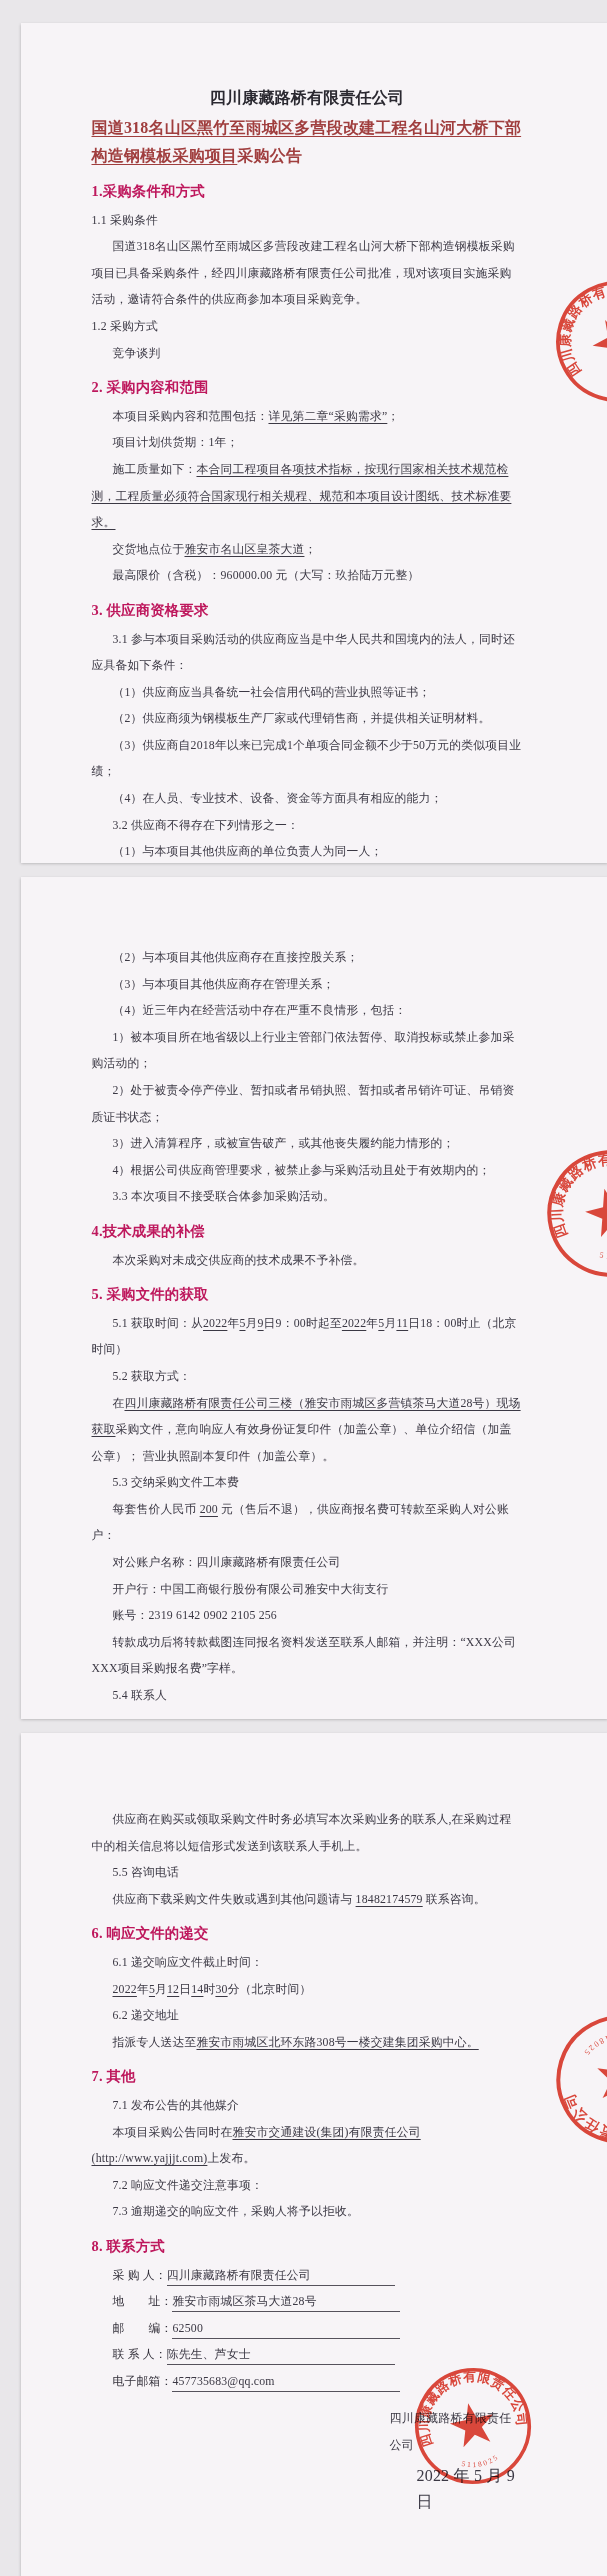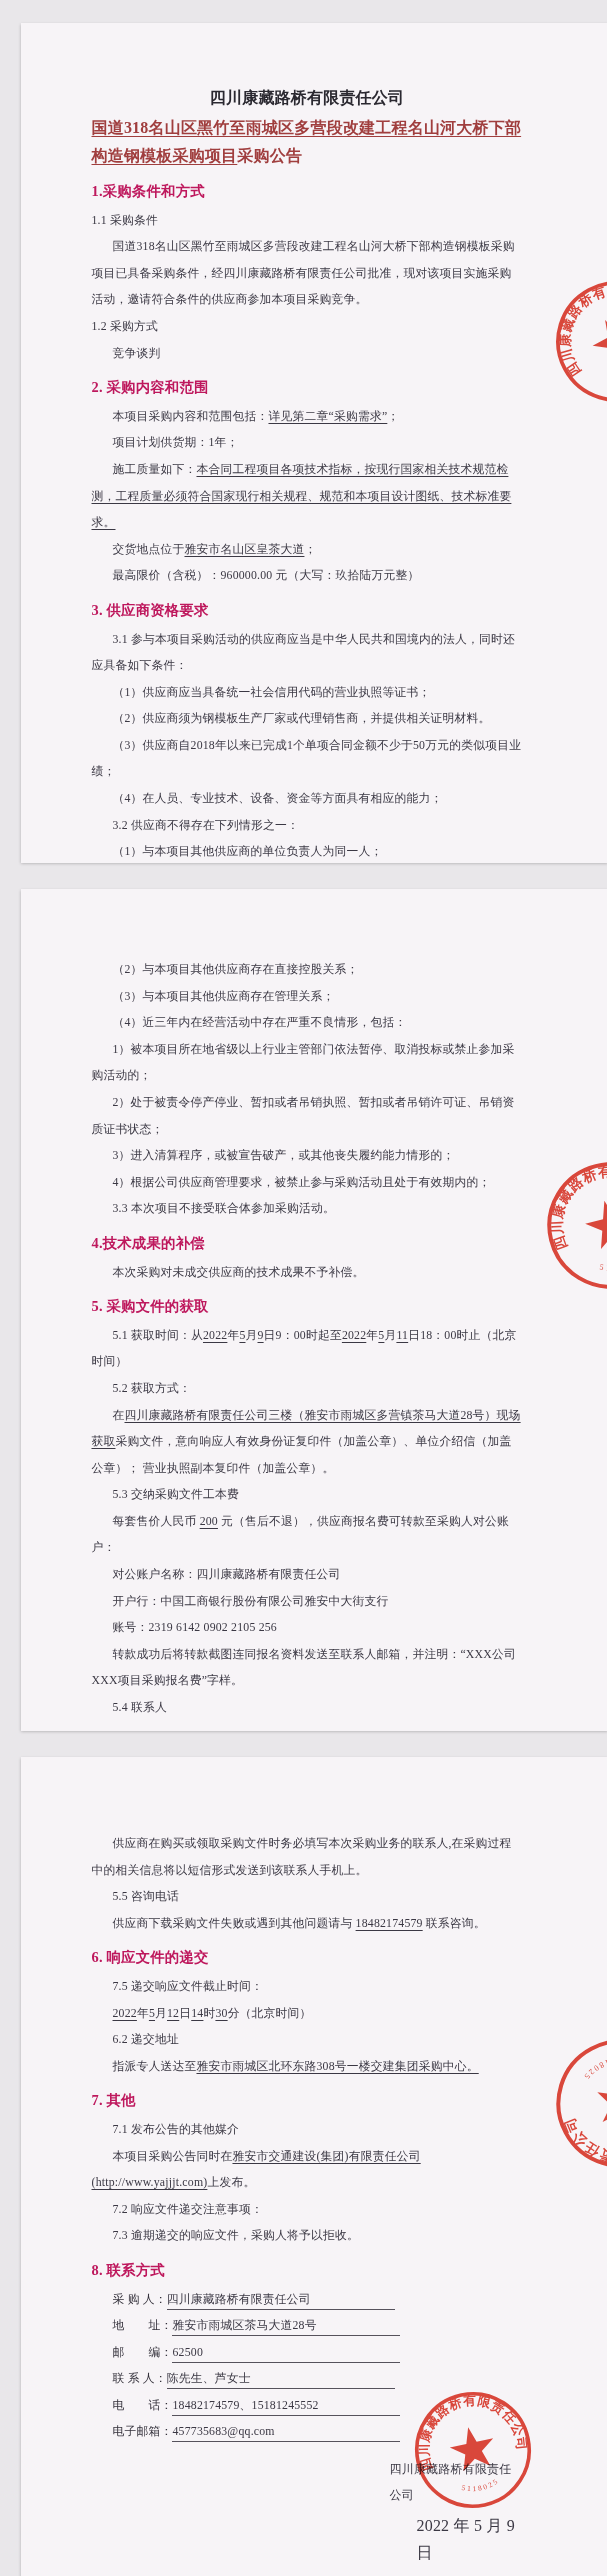--- a/index.html
+++ b/index.html
@@ -4,21 +4,21 @@
 <title>采购公告</title>
 <style>
   html,body{margin:0;padding:0;background:#e9e7ea;}
   body{width:607px;font-family:"Liberation Serif","DejaVu Serif",serif;}
   .canvas{padding-top:23px;}
   .page{
     position:relative;
     box-sizing:border-box;
     width:587px;
     margin-left:20.5px;
-    margin-bottom:26px;
+    margin-bottom:14px;
     padding-left:71px;
     padding-right:85px;
     background:#f7f4f7;
     overflow:hidden;
     box-shadow:0 0.8px 3px rgba(0,0,0,.25);
   }
   .blk{margin:0;font-size:11.8px;line-height:26.6px;color:#3b3844;letter-spacing:0.2px;}
   .pi{text-indent:21px;}
   .h1{font-size:14.4px;font-weight:bold;color:#be185d;line-height:32px;margin-top:4.6px;text-indent:0;}
   .t1{text-align:center;font-size:16px;font-weight:bold;color:#2a2830;line-height:32px;text-indent:0;}
@@ -110,35 +110,34 @@
             <text font-size="17.5" font-weight="bold" fill="#de3a2c" letter-spacing="1"><textPath href="#arcT10" startOffset="50%" text-anchor="middle">四川康藏路桥有限责任公司</textPath></text>
             <text font-size="10" fill="#de3a2c" letter-spacing="3"><textPath href="#arcB10" startOffset="50%" text-anchor="middle">5118025</textPath></text>
           </svg>
         </div>
       </section>
       <section class="page" style="height: 1048px; padding-top: 73px;">
         <p class="blk pi"><span>供应商在购买或领取采购文件时务必填写本次采购业务的联系人,在采购过程中的相关信息将以短信形式发送到该联系人手机上。</span></p>
         <p class="blk pi"><span>5.5 咨询电话</span></p>
         <p class="blk pi"><span>供应商下载采购文件失败或遇到其他问题请与 </span><span class="u">18482174579</span><span> 联系咨询。</span></p>
         <p class="blk h1"><span>6. 响应文件的递交</span></p>
-        <p class="blk pi"><span>7.5 递交响应文件截止时间：</span></p>
+        <p class="blk pi"><span>6.1 递交响应文件截止时间：</span></p>
         <p class="blk pi"><span class="u">2022</span><span>年</span><span class="u">5</span><span>月</span><span class="u">12</span><span>日</span><span class="u">14</span><span>时</span><span class="u">30</span><span>分（北京时间）</span></p>
         <p class="blk pi"><span>6.2 递交地址</span></p>
         <p class="blk pi"><span>指派专人送达至</span><span class="u">雅安市雨城区北环东路308号一楼交建集团采购中心。</span></p>
         <p class="blk h1"><span>7. 其他</span></p>
         <p class="blk pi"><span>7.1 发布公告的其他媒介</span></p>
         <p class="blk pi"><span>本项目采购公告同时在</span><span class="u">雅安市交通建设(集团)有限责任公司(http://www.yajjjt.com)</span><span>上发布。</span></p>
         <p class="blk pi"><span>7.2 响应文件递交注意事项：</span></p>
         <p class="blk pi"><span>7.3 逾期递交的响应文件，采购人将予以拒收。</span></p>
         <p class="blk h1"><span>8. 联系方式</span></p>
         <p class="blk kv"><span class="kv-lab">采 购 人：</span><span class="kv-val">四川康藏路桥有限责任公司</span></p>
         <p class="blk kv"><span class="kv-lab">地　　址：</span><span class="kv-val">雅安市雨城区茶马大道28号</span></p>
         <p class="blk kv"><span class="kv-lab">邮　　编：</span><span class="kv-val"> 62500</span></p>
         <p class="blk kv"><span class="kv-lab">联 系 人：</span><span class="kv-val">陈先生、芦女士</span></p>
-        <p class="blk kv"><span class="kv-lab">电　　话：</span><span class="kv-val">18482174579、15181245552</span></p>
         <p class="blk kv"><span class="kv-lab">电子邮箱：</span><span class="kv-val"> 457735683@qq.com</span></p>
         <p class="blk sig1"><span>四川康藏路桥有限责任公司</span></p>
         <p class="blk sig2"><span>2022 年 5 月 9 日</span></p>
         <div class="stamp stamp-e3">
           <svg viewBox="0 0 170 170" xmlns="http://www.w3.org/2000/svg">
             <defs>
               <path id="arcT20" d="M 25,95 A 61,61 0 1,1 145,95"></path>
               <path id="arcB20" d="M 40,120 A 58,58 0 0,0 130,120"></path>
             </defs>
             <circle cx="85" cy="85" r="77" fill="none" stroke="#de3a2c" stroke-width="5"></circle>

